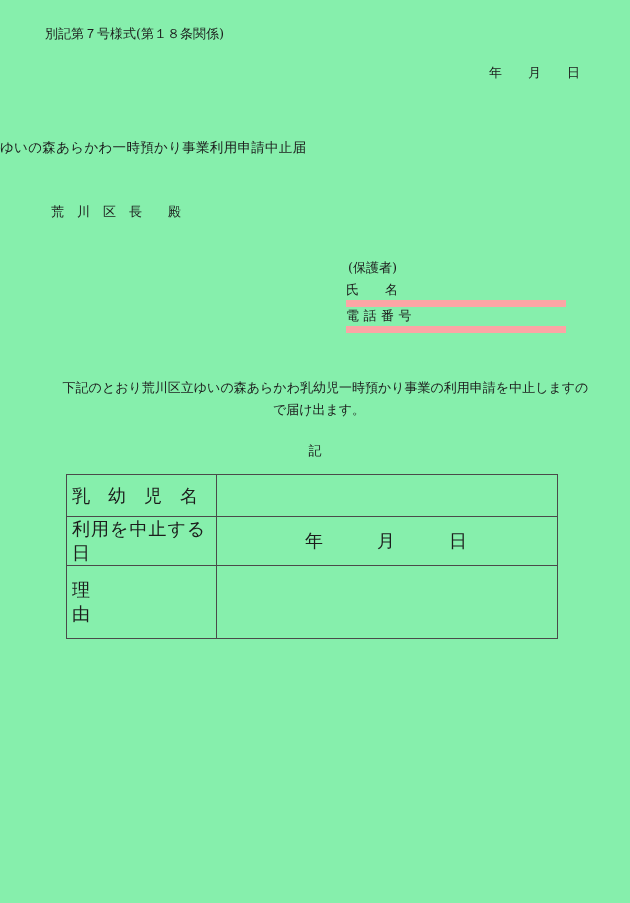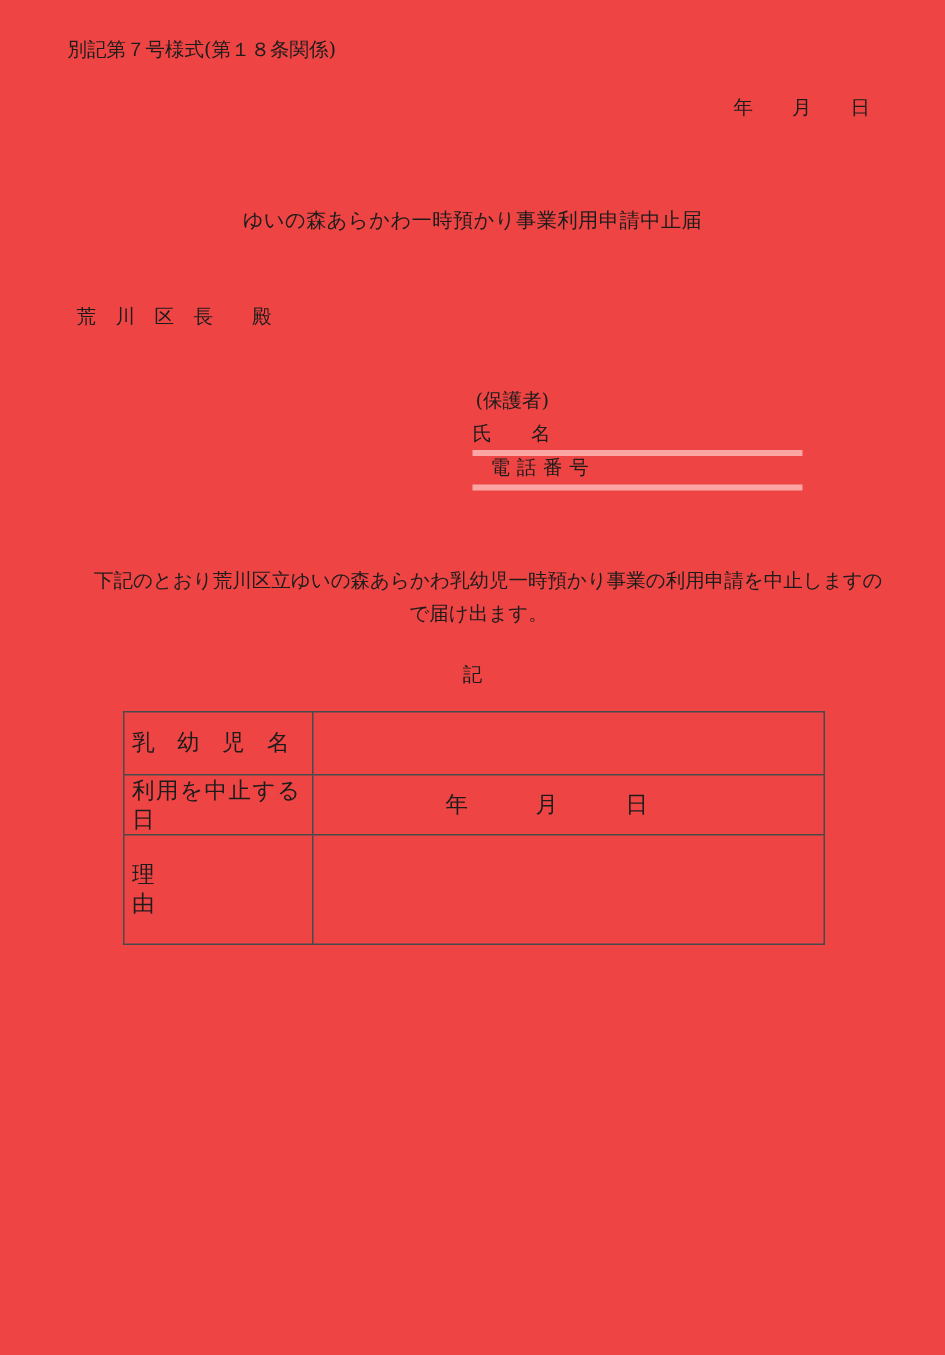--- a/index.html
+++ b/index.html
@@ -4,62 +4,62 @@
 <style>
   html, body {
     margin: 0;
     padding: 0;
     background: #fcfcfc;
   }
   .page {
     position: relative;
     width: 630px;
     height: 903px;
-    background: #ef4444;
+    background: #86efac;
     font-family: "DejaVu Serif", "Liberation Serif", serif;
     font-size: 13px;
     color: #1c1c1c;
     overflow: hidden;
   }
   .abs { position: absolute; }
   .form-number { left: 45px; top: 26px; line-height: 16px; }
   .date-line { right: 50px; top: 65px; line-height: 16px; }
   .doc-title {
     left: 0; top: 139px; width: 630px;
-    text-align: center; font-size: 13.5px; line-height: 17px;
+    text-align: left; font-size: 13.5px; line-height: 17px;
     letter-spacing: 0.3px;
   }
   .addressee { left: 51px; top: 204px; line-height: 16px; }
 
-  .guardian { left: 315px; top: 260px; width: 220px; }
+  .guardian { left: 346px; top: 260px; width: 220px; }
   .guardian-heading { line-height: 16px; padding-left: 2px; }
   .guardian-rows { margin-top: 5px; }
   .field-row {
     height: 19px;
     line-height: 18px;
-    border-bottom: 4px solid #fca5a5;
+    border-bottom: 7px solid #fca5a5;
   }
   .field-row .flabel { display: inline-block; }
-  .ls-phone .flabel { letter-spacing: 4.5px; margin-left: 12px; }
+  .ls-phone .flabel { letter-spacing: 4.5px; }
 
   .body-par {
     left: 45px; top: 377px; width: 548px;
     line-height: 22px; text-indent: 13px;
     text-align: center;
   }
   .record-marker {
     left: 0; top: 443px; width: 630px;
     text-align: center; line-height: 16px;
   }
 
   .cancel-table {
-    left: 82px; top: 474px;
+    left: 66px; top: 474px;
     border-collapse: collapse;
     table-layout: fixed;
-    font-size: 15px;
+    font-size: 18px;
     color: #1c1c1c;
   }
   .cancel-table td {
     border: 1px solid #4a4a4a;
     vertical-align: middle;
     padding: 0;
   }
   .cancel-table td.lbl { padding-left: 5px; }
   .row-1 { height: 42px; }
   .row-2 { height: 40px; }

